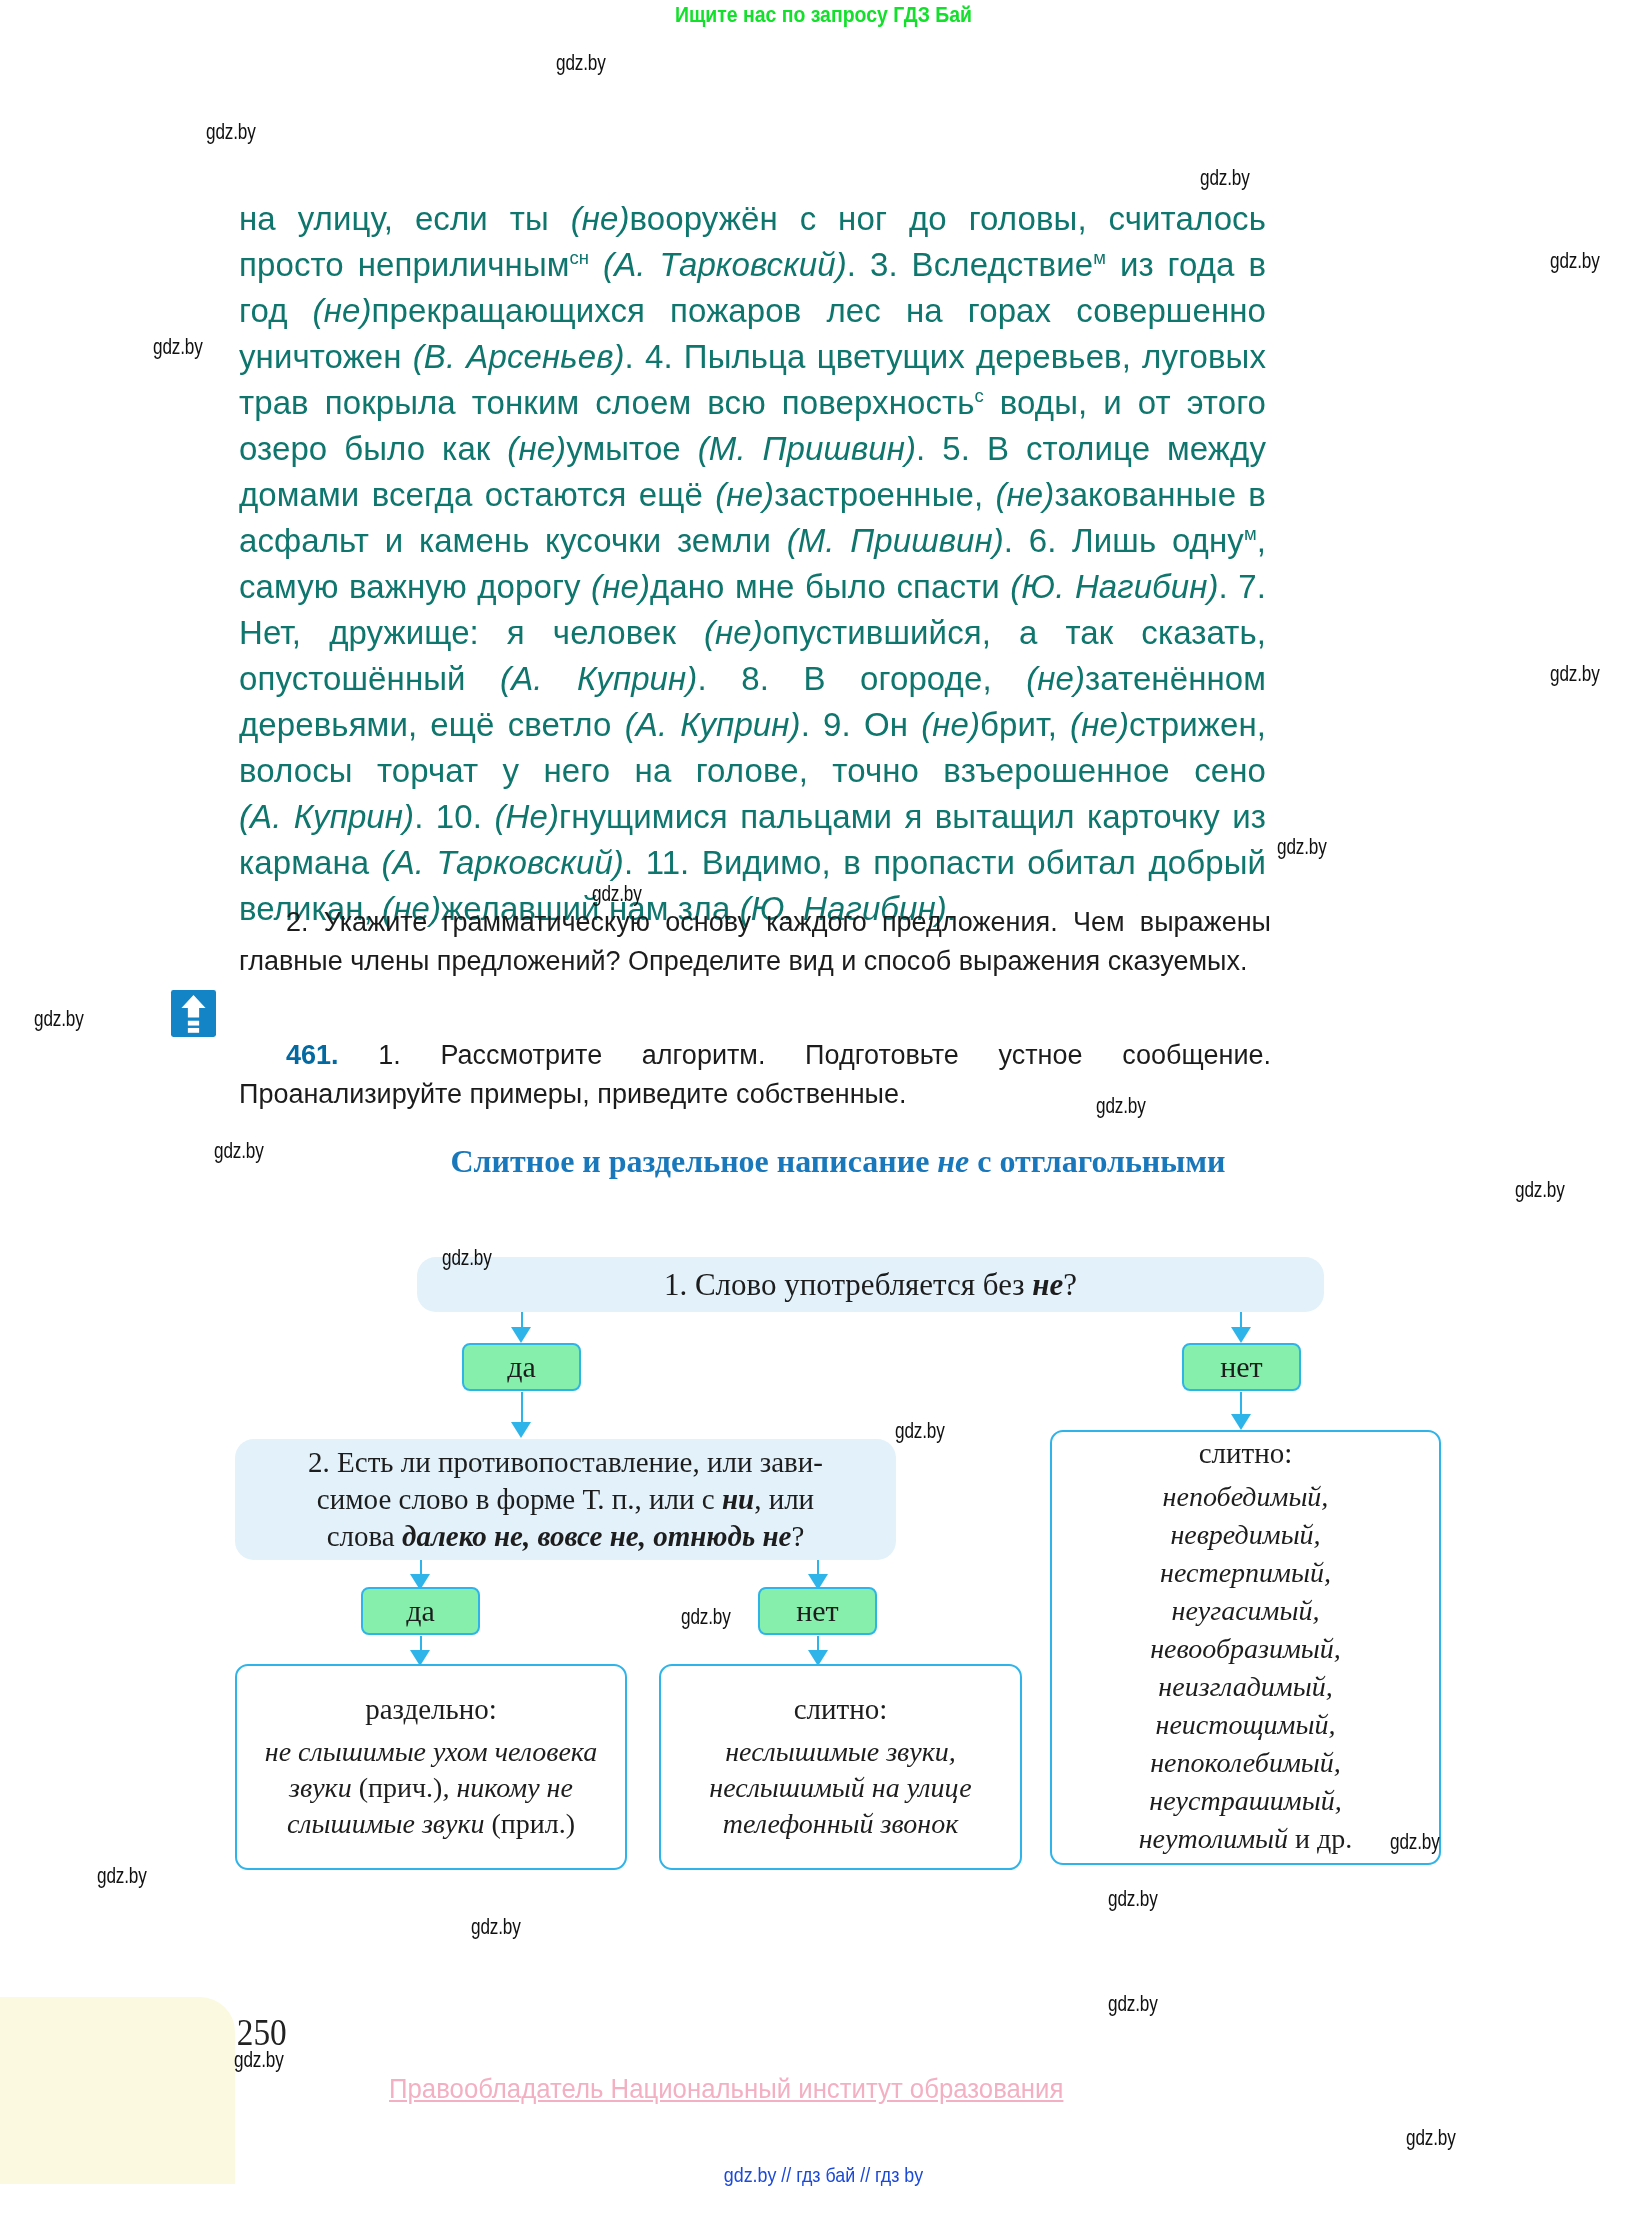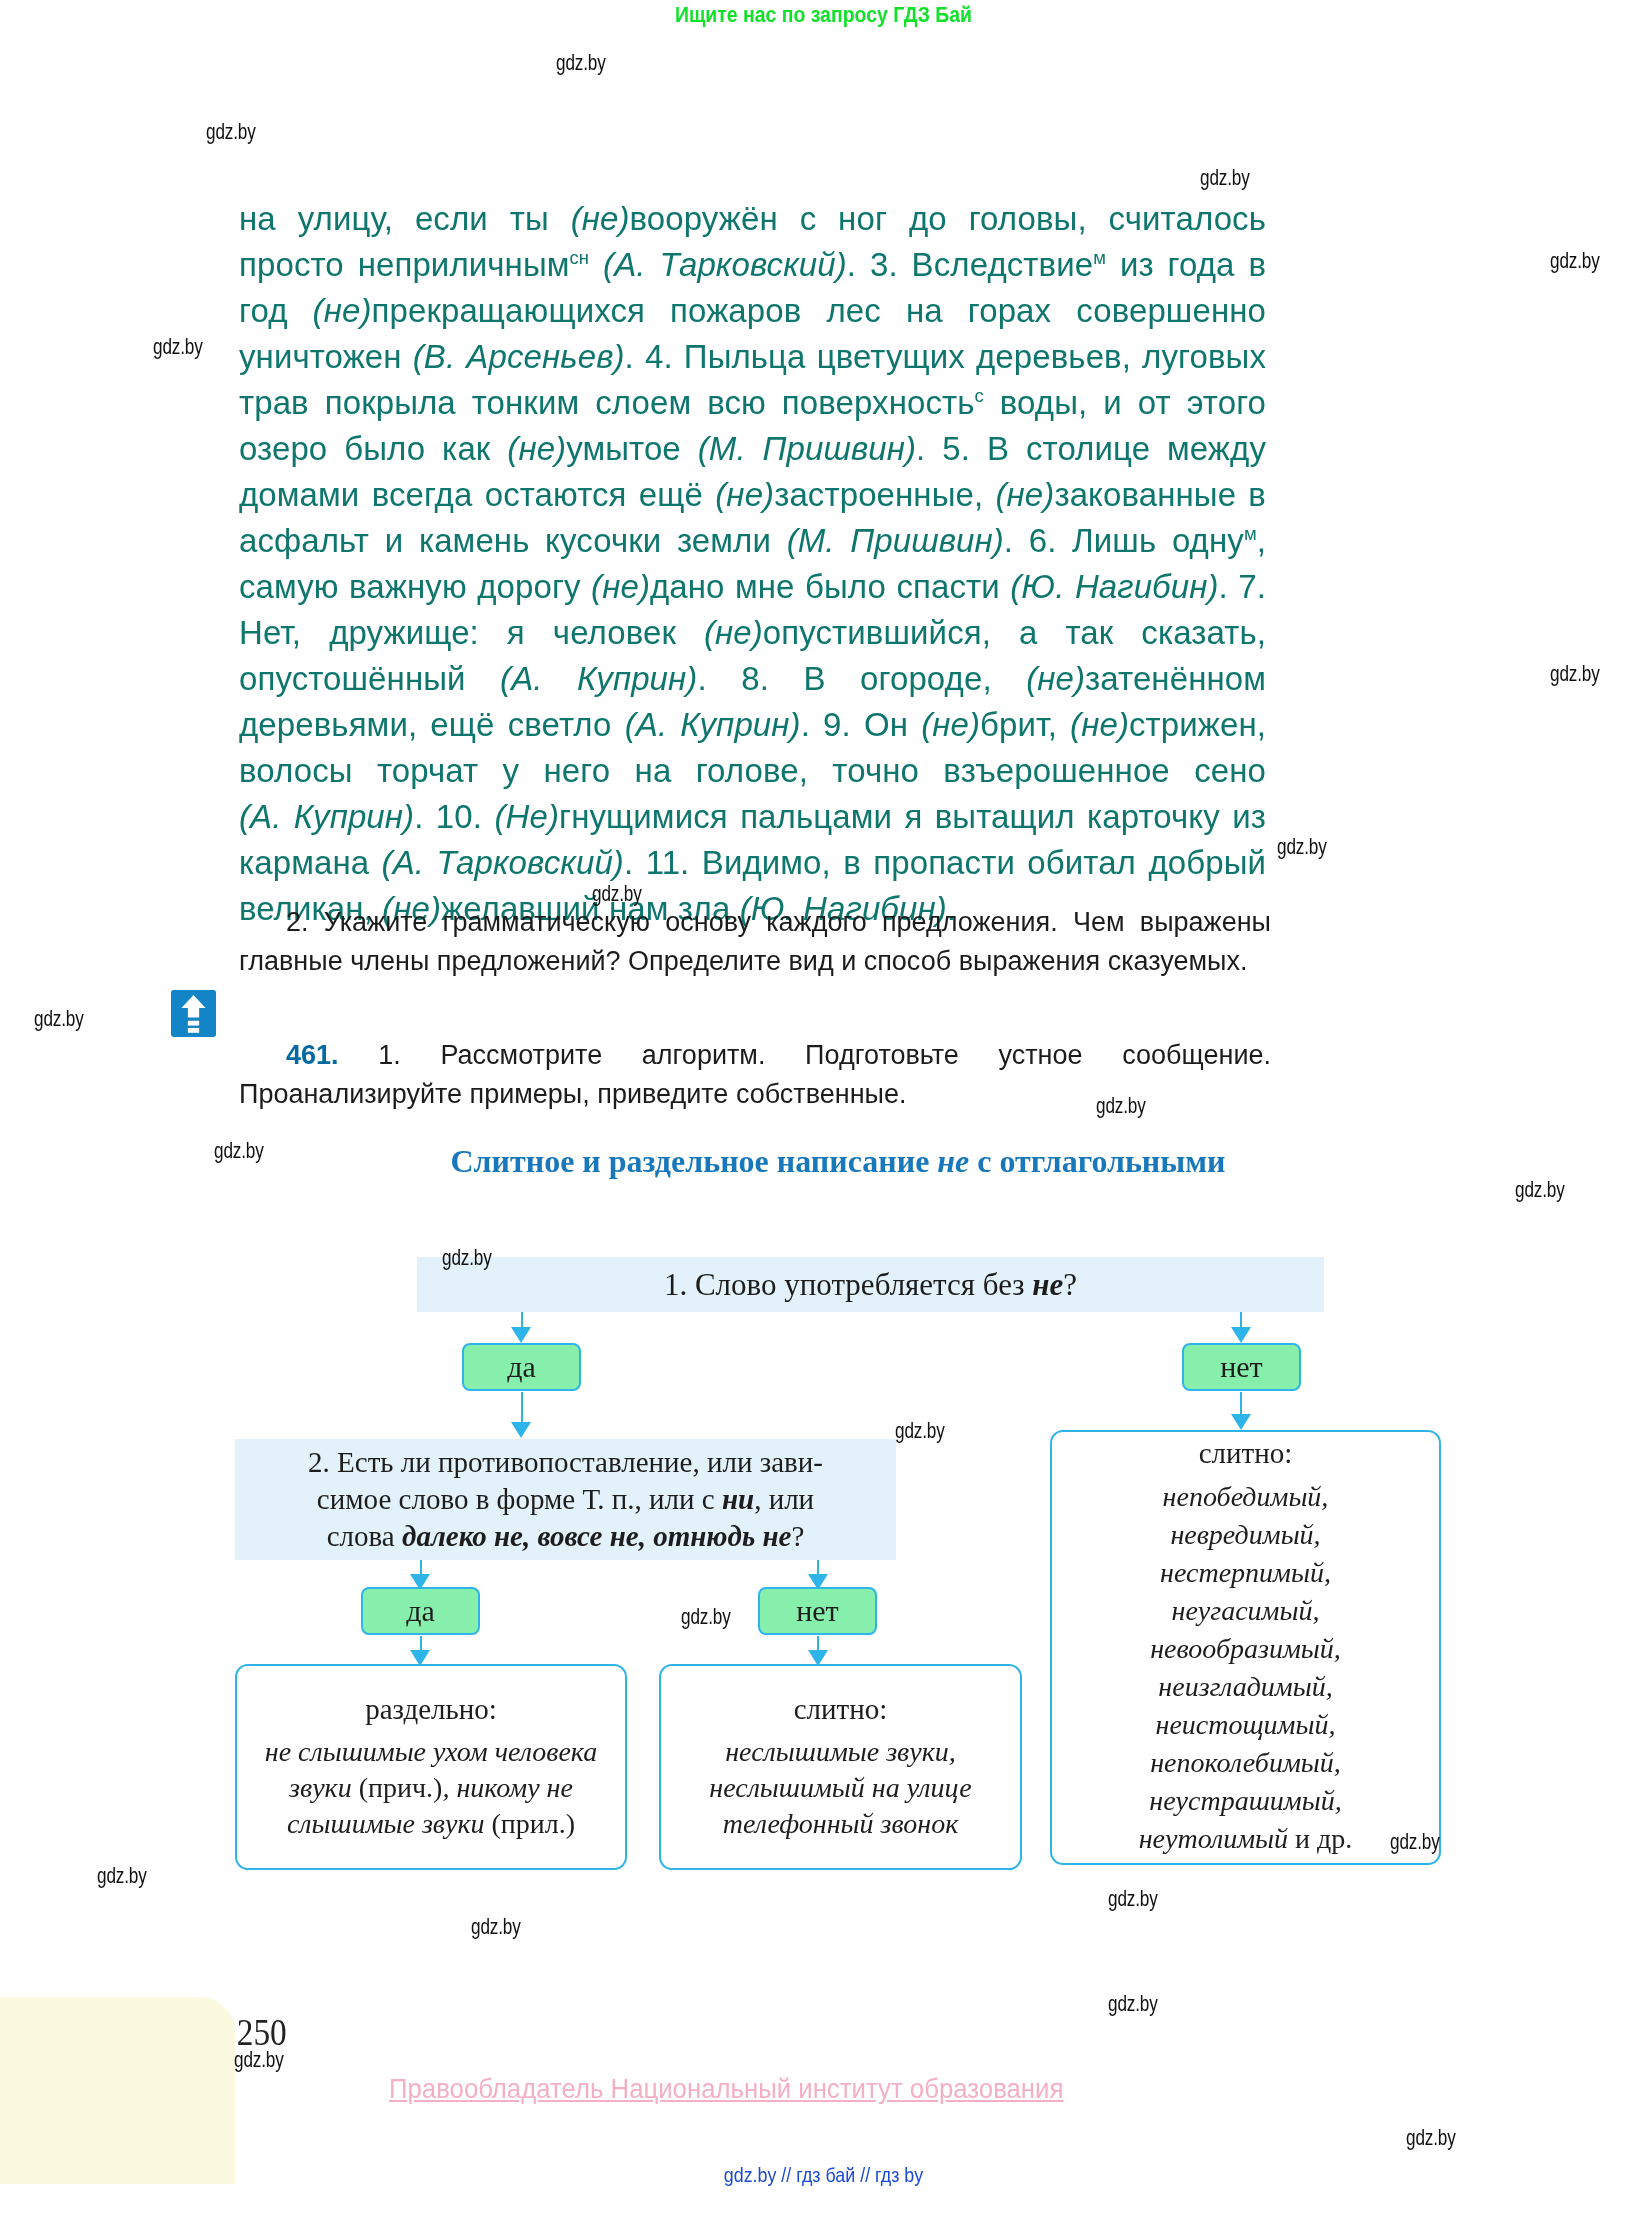--- a/index.html
+++ b/index.html
@@ -88,21 +88,21 @@
   .node{
     position:absolute;
     box-sizing:border-box;
     display:flex;flex-direction:column;
     align-items:center;justify-content:center;
     text-align:center;
     font-family:"Liberation Serif", serif;
     color:#1d1d1d;
   }
   .q-box{
-    background:#e2f1fa;border-radius:1px;
+    background:#e2f1fa;border-radius:19px;
   }
   .yn-box{
     background:#86efac;border:2.4px solid #2fb4e9;border-radius:8px;
     font-size:30px;
   }
   .res-box{
     background:#ffffff;border:2.4px solid #2fb4e9;border-radius:13px;
   }
   .res-head{font-size:29px;margin-bottom:8px;}
   .res-body{font-size:28px;font-style:italic;line-height:36px;}

